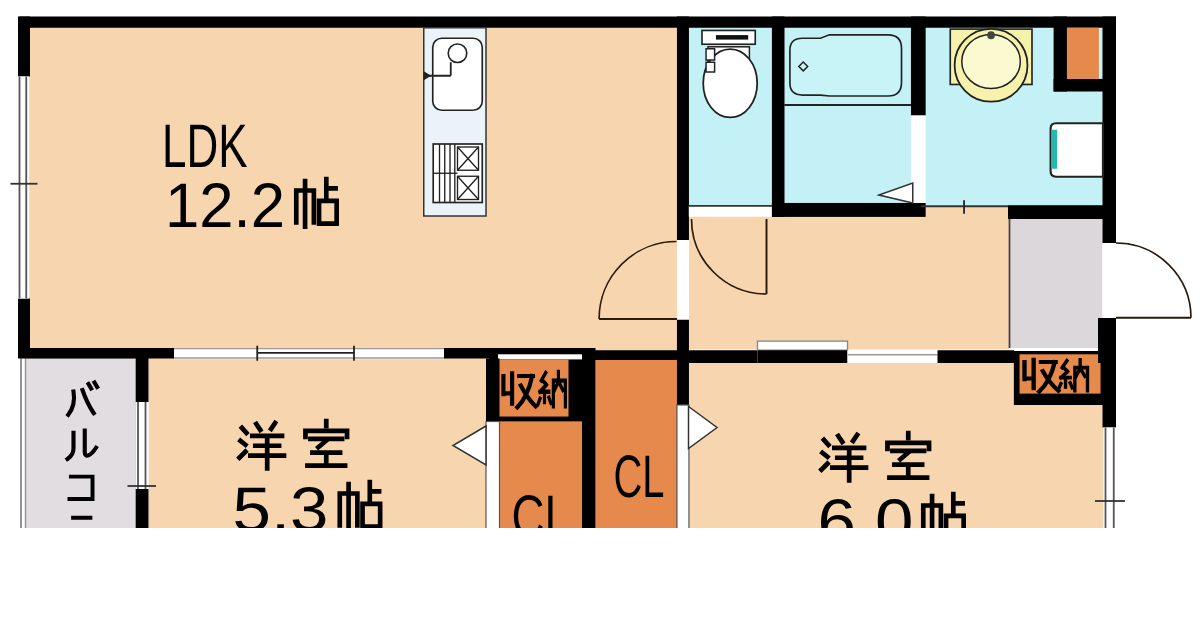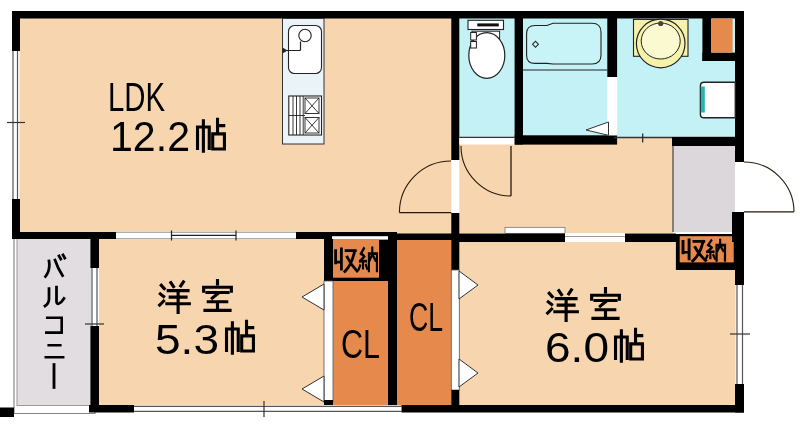--- a/index.html
+++ b/index.html
@@ -1,16 +1,16 @@
 <!DOCTYPE html>
 <html><head>
 <meta charset="utf-8">
 <style>
 html,body{margin:0;padding:0;background:#fff}
-#plan{position:relative;width:800px;height:426px;background:#fde047;font-family:"Liberation Sans",sans-serif;overflow:hidden}
+#plan{position:relative;width:800px;height:352px;background:#fde047;font-family:"Liberation Sans",sans-serif;overflow:hidden}
 #plan svg{position:absolute;top:0;left:0;display:block}
 </style>
 </head>
 <body>
 <div id="plan">
 <svg width="800" height="426" viewBox="0 0 800 426">
 <defs>
 <g id="k-you" stroke="#000" fill="none" stroke-linecap="square">
 <path d="M13,16 L22,26 M10,42 L20,50 M8,76 L20,64"></path>
 <path d="M42,8 L50,20 M80,6 L72,18 M34,32 H94 M40,52 H88 M30,72 H98 M64,32 V98"></path>

